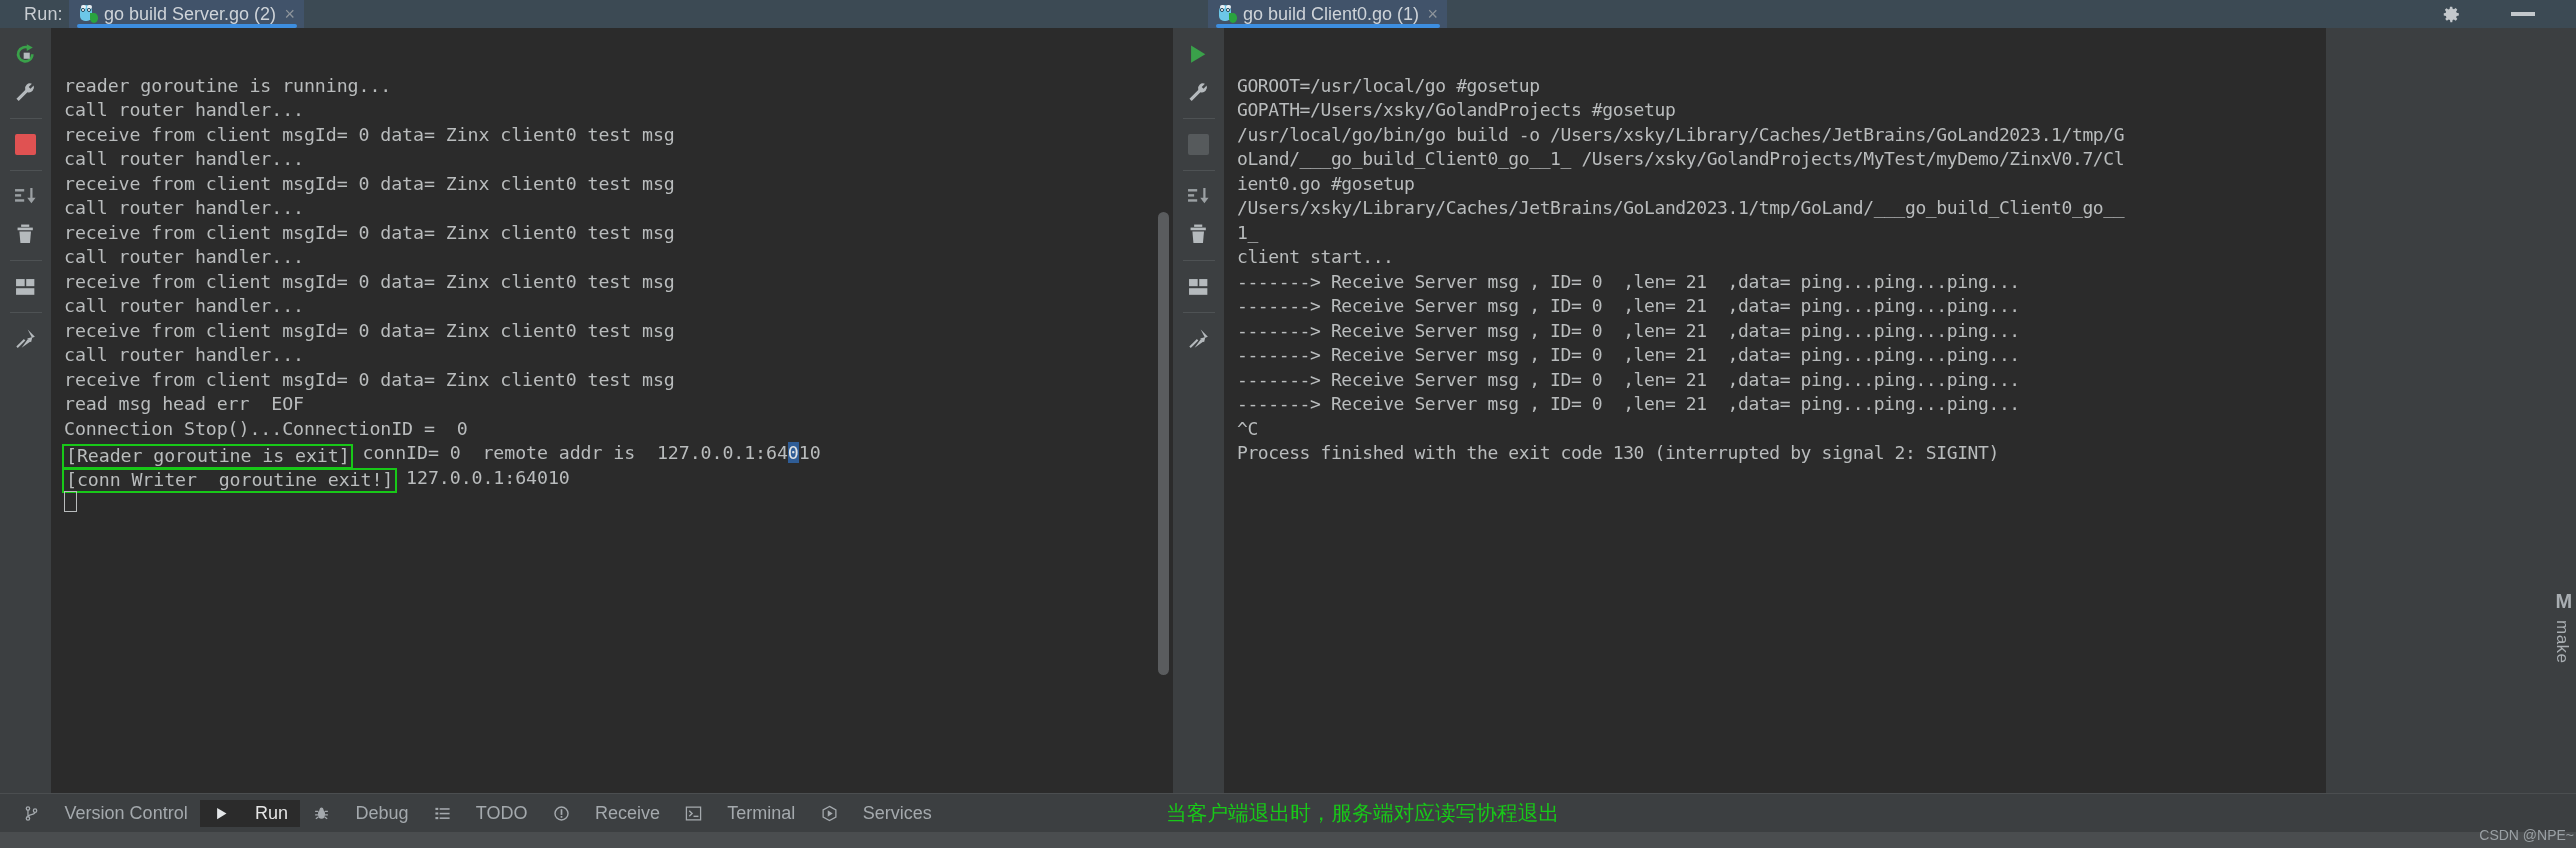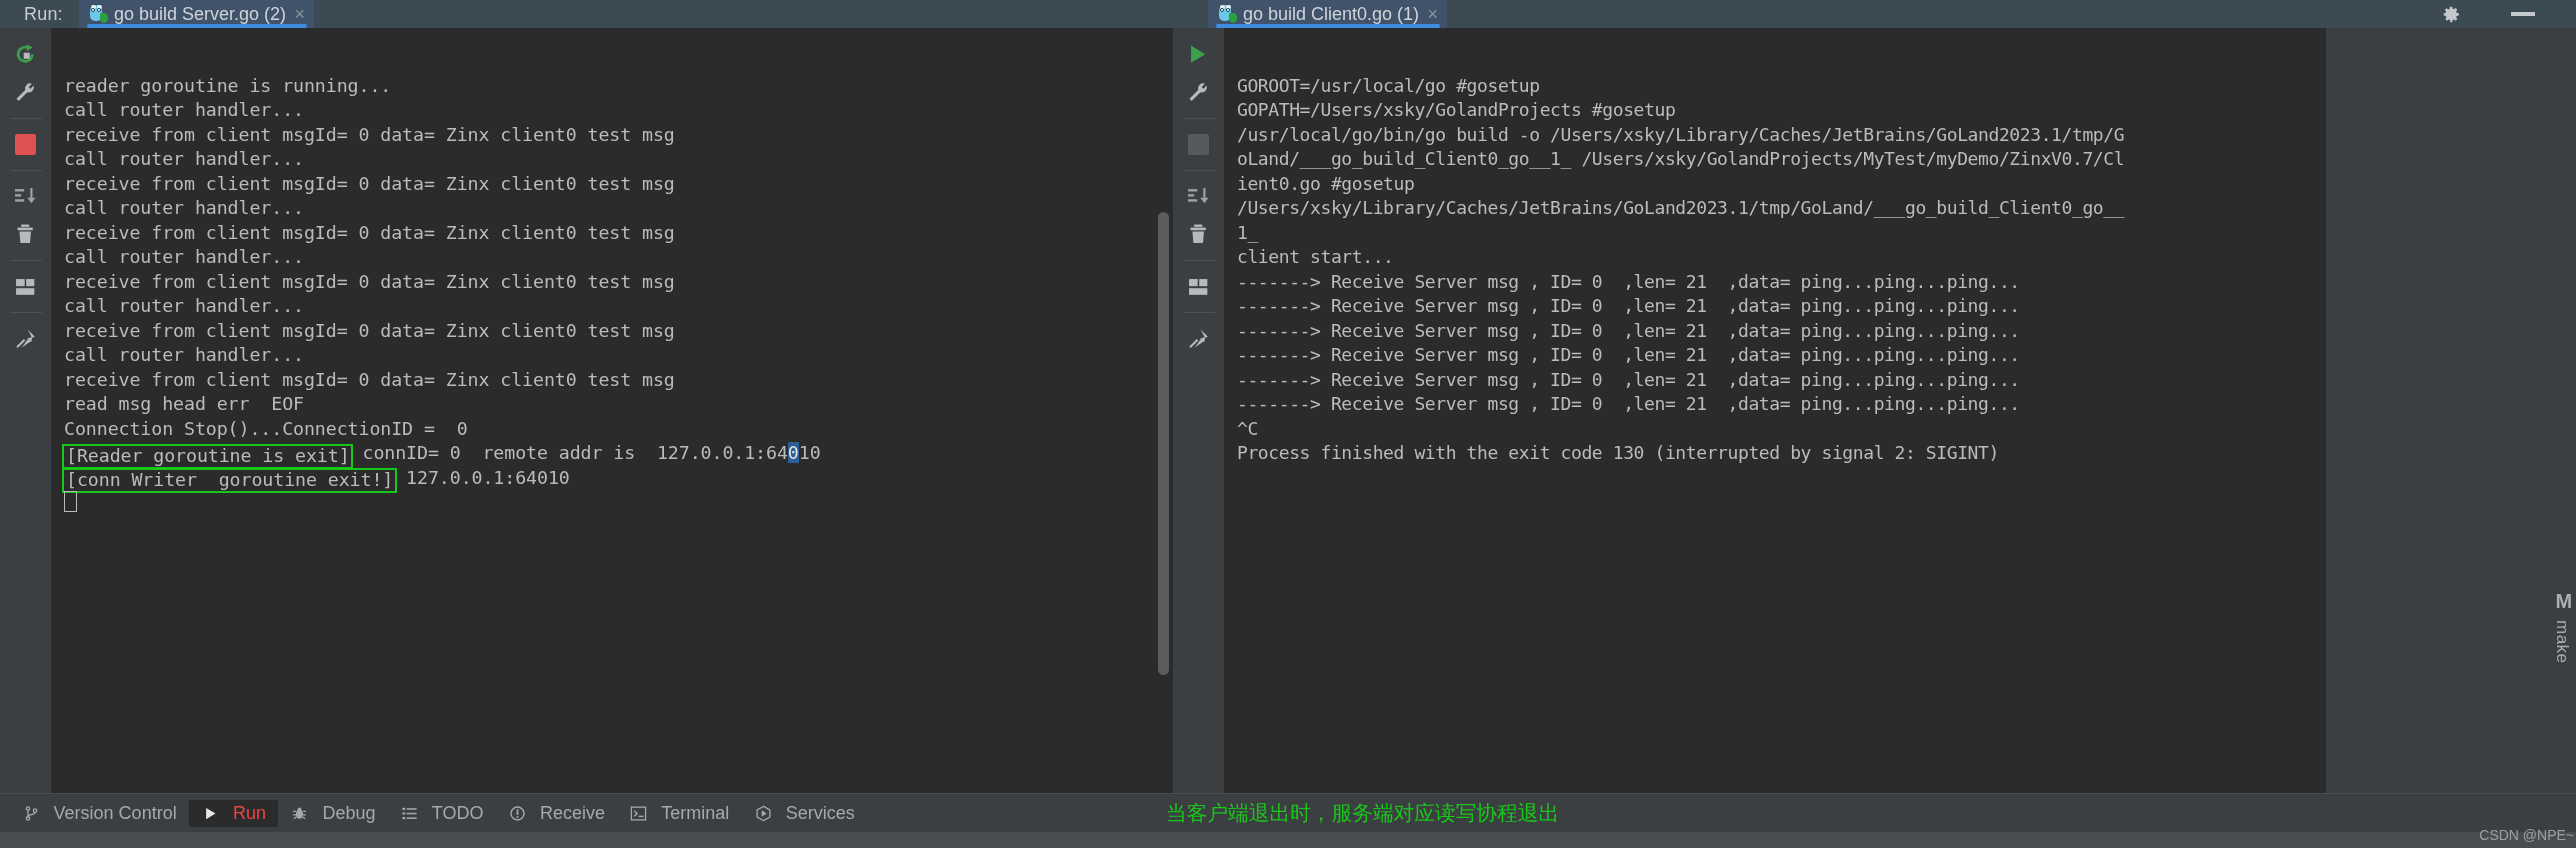--- a/index.html
+++ b/index.html
@@ -115,25 +115,25 @@
     font-size:20px; font-weight:bold;
   }
 
   
   .statusbar {
     position:absolute; left:0; bottom:16px; width:2576px; height:39px;
     background:#3c3f41; display:flex; align-items:center; padding-left:9.4px;
     border-top:0.9px solid #4b4e50;
   }
   .sb-item {
-    display:flex; align-items:center; gap:13px; height:27px;
+    display:flex; align-items:center; gap:24px; height:27px;
     padding:0 12.2px; color:#a4a9ad; font-size:18px; cursor:pointer;
     white-space:nowrap;
   }
-  .sb-item.active { background:#2b2b2b; color:#ef4444; }
+  .sb-item.active { background:#2b2b2b; color:#e5e5e5; }
   .sb-icon { width:19px; height:19px; display:flex; align-items:center; justify-content:center; }
   .annot {
     position:absolute; left:1166px; bottom:20.7px;
     color:#18c818; font-size:20.7px; white-space:nowrap;
     font-family:"DejaVu Sans","Liberation Sans", sans-serif;
     text-align:center;
   }
   .footer-strip {
     position:absolute; left:0; bottom:0; width:2576px; height:16px;
     background:#4a4d4f; overflow:hidden;
@@ -149,21 +149,21 @@
   }
 </style>
 </head>
 <body>
 
 <div id="app">
 
   <div class="tabbar">
     <span class="run-label">Run:</span>
 
-    <div class="tab active" style="left:79px;">
+    <div class="tab active" style="left:69px;">
       <span class="gopher">
         <span class="body"></span>
           <span class="ear1"></span>
           <span class="ear2"></span>
         <span class="eye1"></span>
           <span class="eye2"></span>
           <span class="leaf"></span>
       </span>
       <span class="tab-title">go build Server.go (2)</span>
       <span class="tab-close">×</span>

